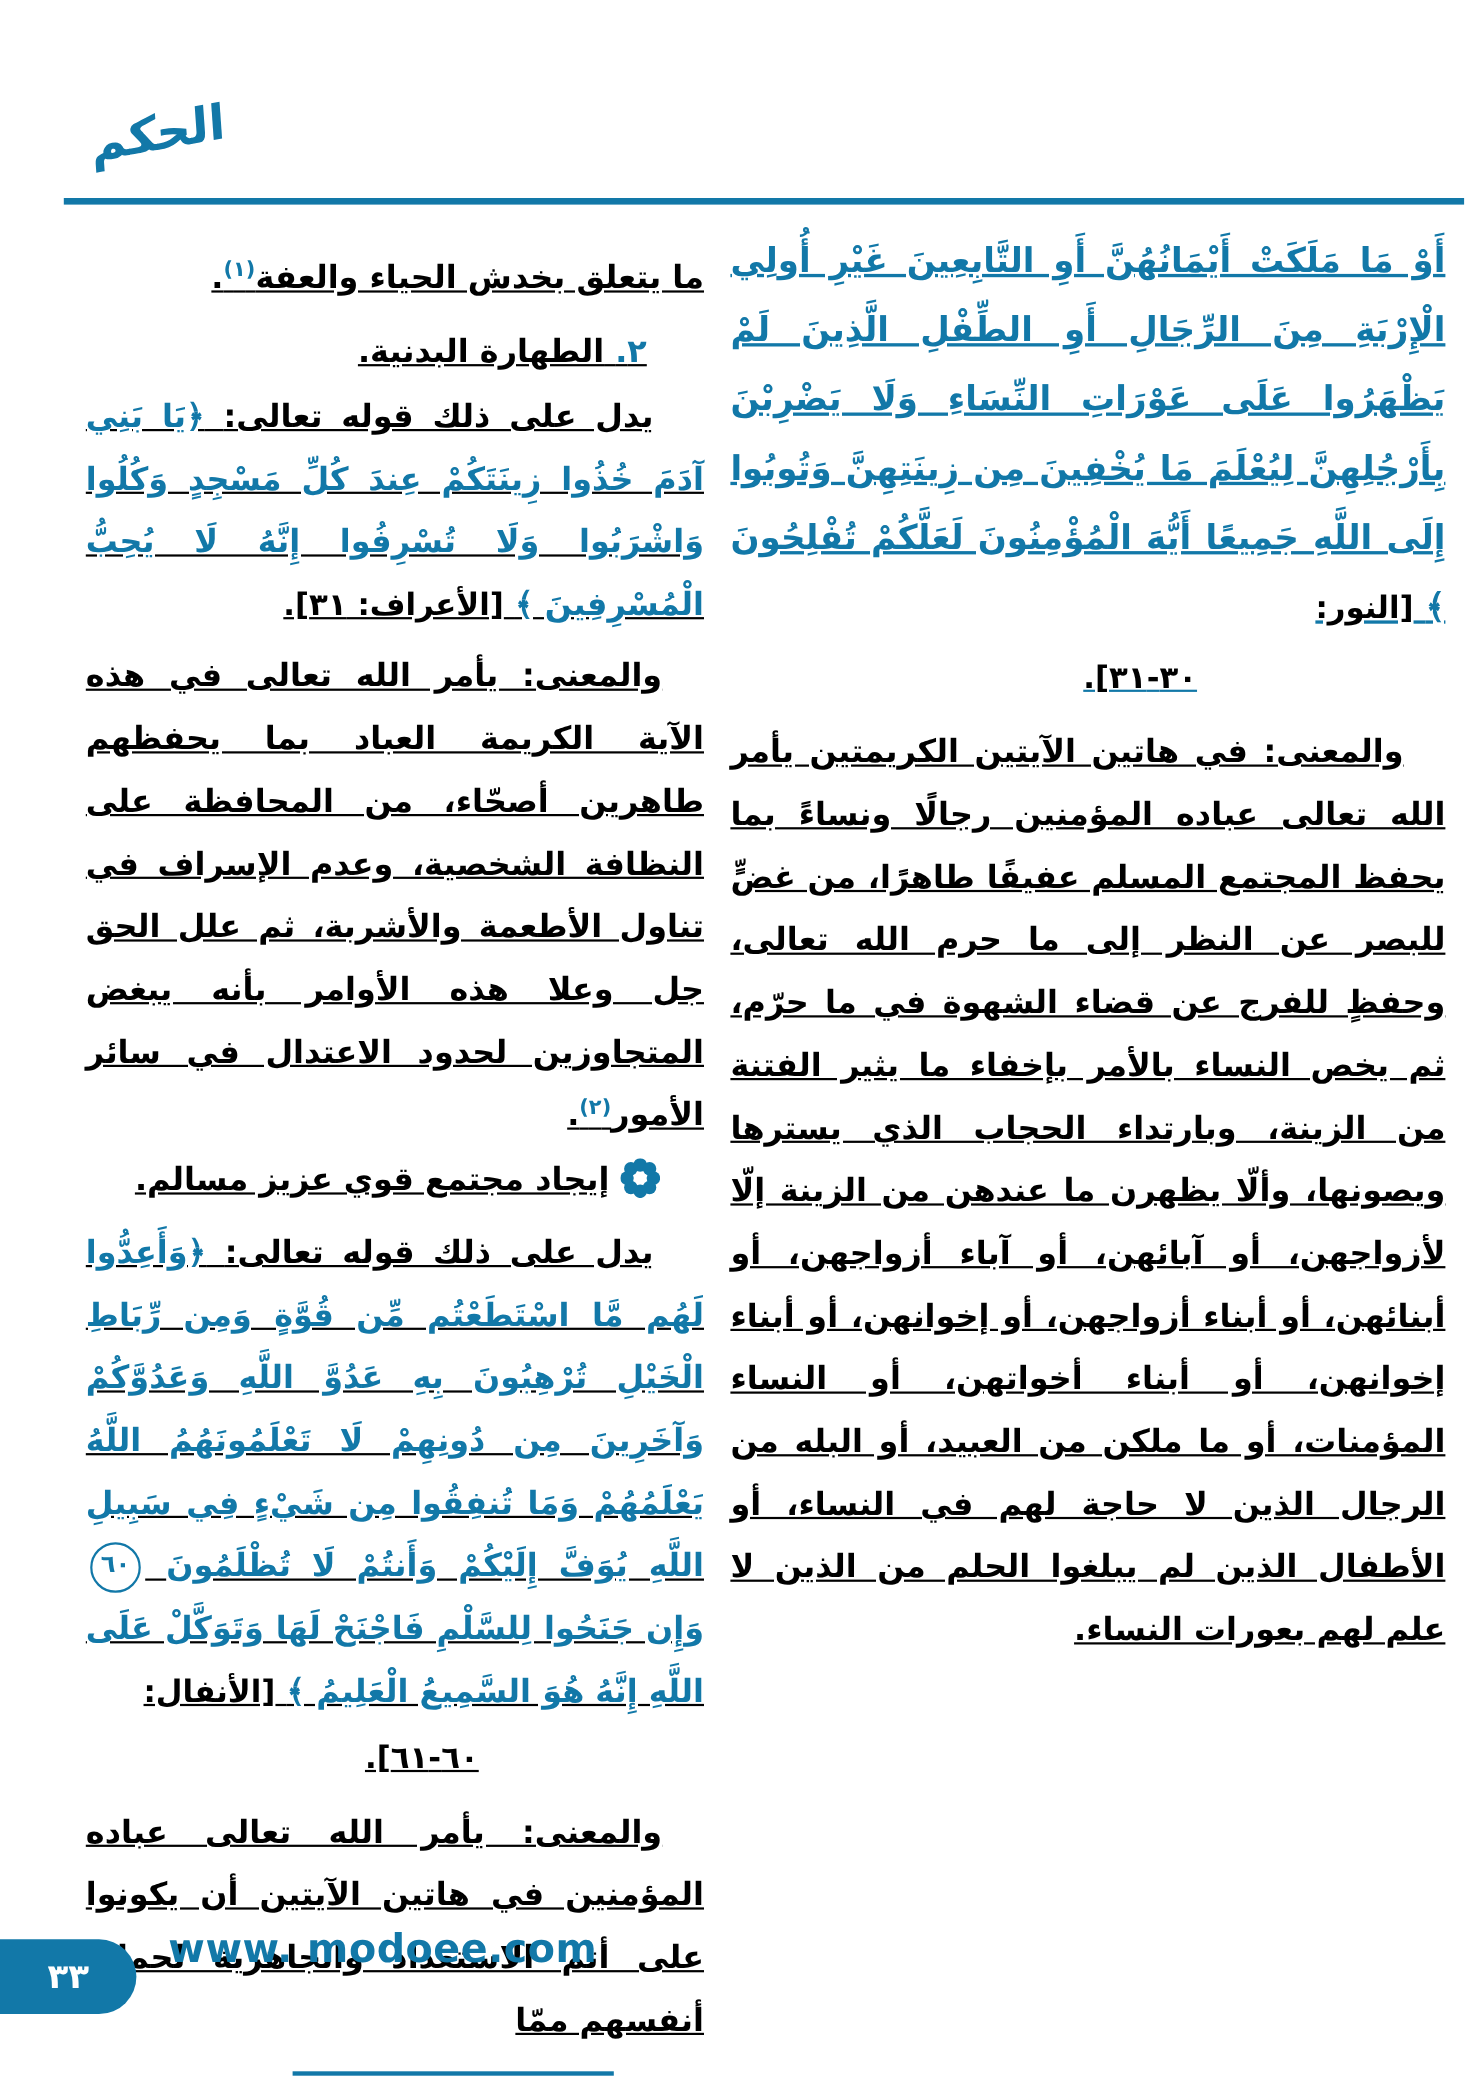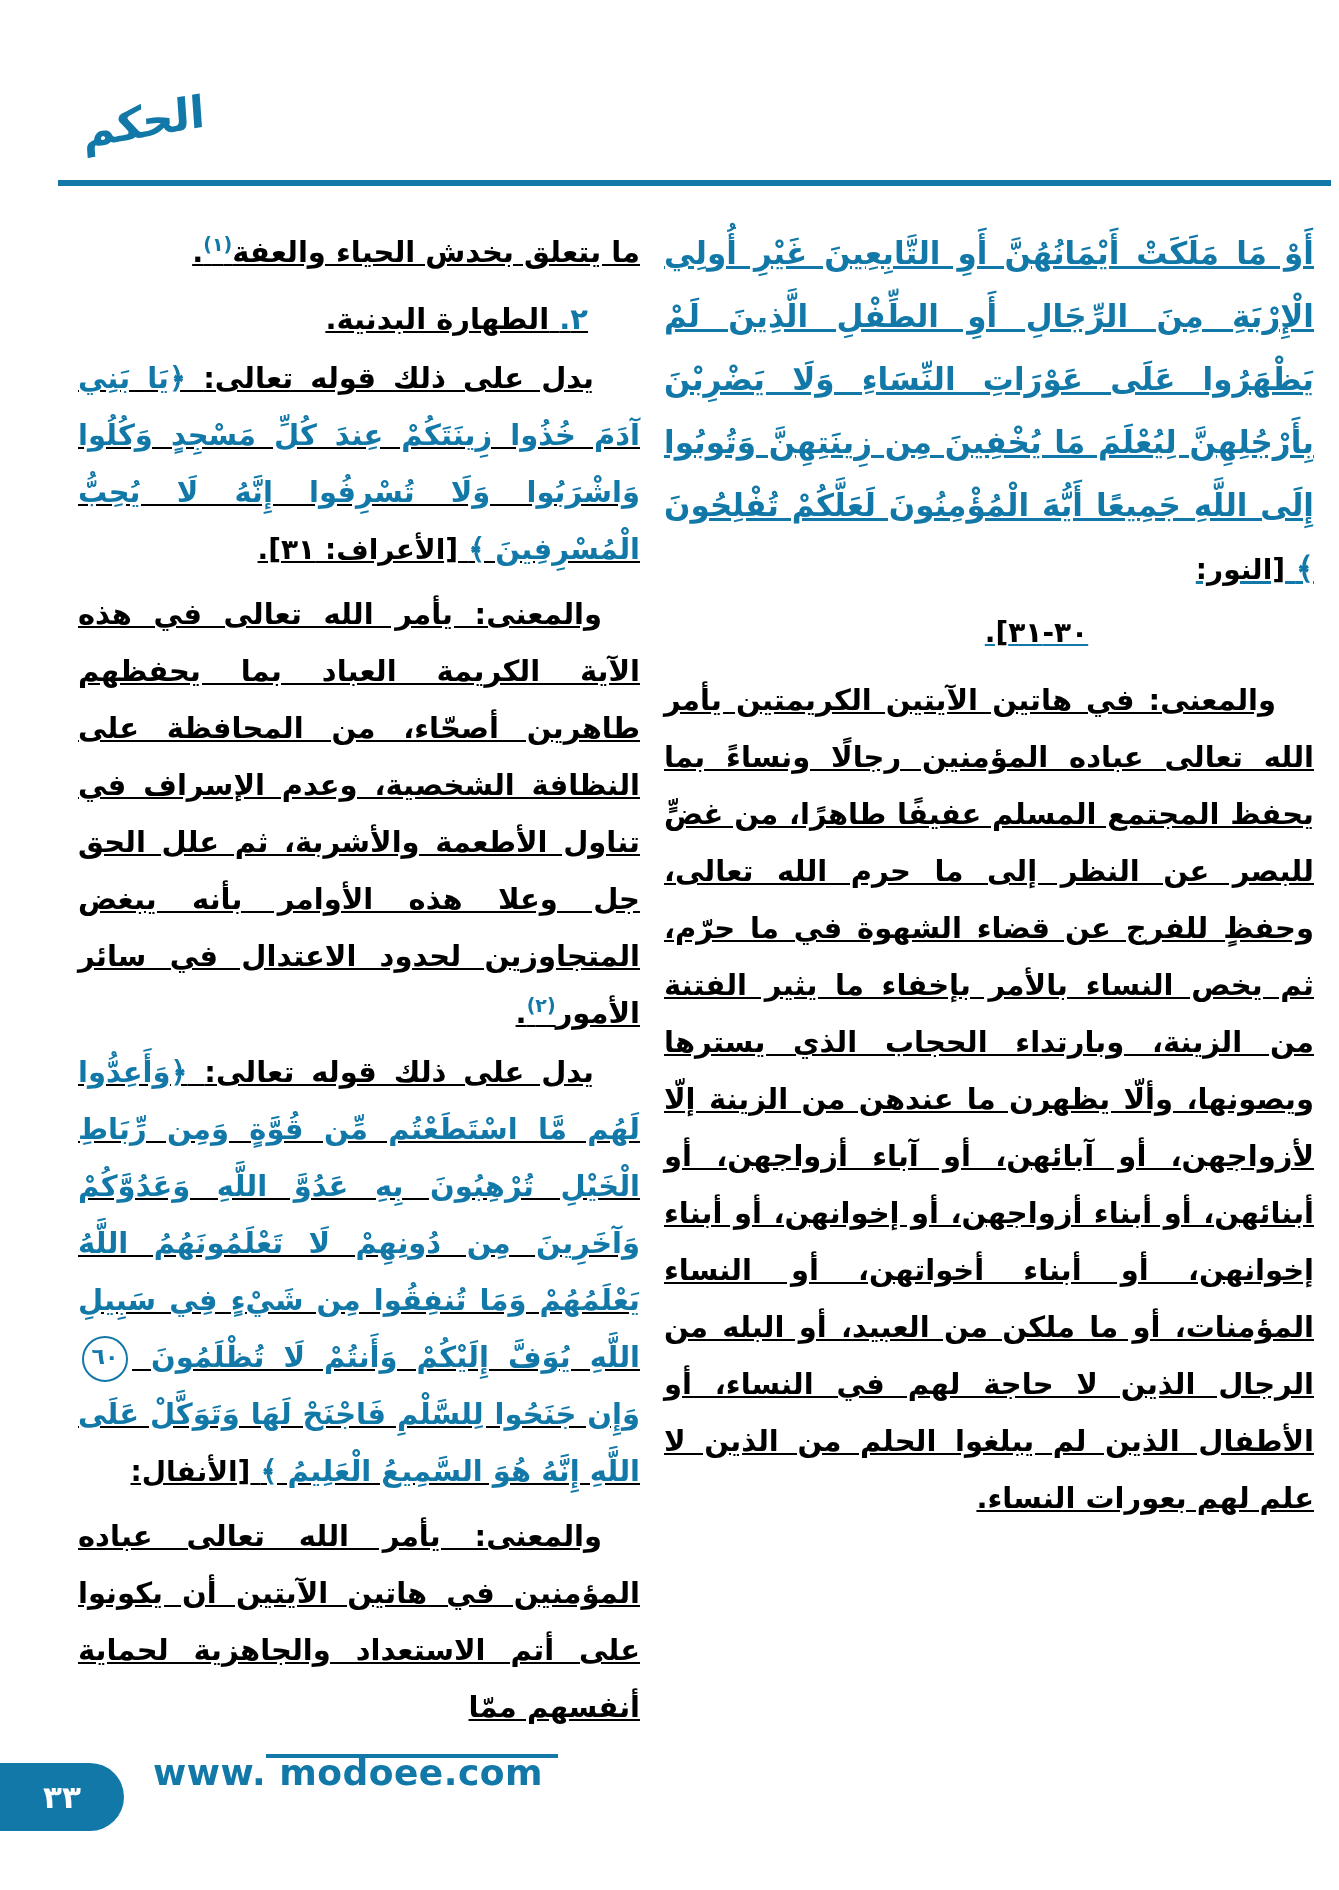--- a/index.html
+++ b/index.html
@@ -33,21 +33,21 @@
   }
 
   
   .col{
     position:absolute;
     text-align:justify;
     font-weight:bold;
     font-size:29px;
     line-height:57px;
   }
-  .col-right{top:222px;right:25px;width:650px;}
+  .col-right{top:206px;right:25px;width:650px;}
   .col-left{top:224px;left:78px;width:562px;}
 
   p{margin:0;text-decoration:underline;}
   .q{color:var(--accent);}
   .verse-block{
     color:var(--accent);
     font-size:31px;
     line-height:63px;
   }
   .verse-block .ref, .ref{color:var(--ink);font-size:28px;}
@@ -130,27 +130,40 @@
     <p class="carryover"><span>ما يتعلق بخدش الحياء والعفة</span><span class="fn-sup">(١)</span><span>.</span></p>
 
     <p class="num-heading"><span class="num">٢.</span> <span>الطهارة البدنية.</span></p>
 
     <p class="verse-para"><span>يدل على ذلك قوله تعالى:</span>
       <span class="q">﴿يَا بَنِي آدَمَ خُذُوا زِينَتَكُمْ عِندَ كُلِّ مَسْجِدٍ وَكُلُوا وَاشْرَبُوا وَلَا تُسْرِفُوا إِنَّهُ لَا يُحِبُّ الْمُسْرِفِينَ ﴾</span>
       <span class="ref">[الأعراف: ٣١].</span></p>
 
     <p class="meaning"><span>والمعنى: يأمر الله تعالى في هذه الآية الكريمة العباد بما يحفظهم طاهرين أصحّاء، من المحافظة على النظافة الشخصية، وعدم الإسراف في تناول الأطعمة والأشربة، ثم علل الحق جل وعلا هذه الأوامر بأنه يبغض المتجاوزين لحدود الاعتدال في سائر الأمور</span><span class="fn-sup">(٢)</span><span>.</span></p>
 
+    <p class="section-heading"><span class="rosette"><svg width="36" height="36" viewBox="0 0 24 24">
+            <g fill="#1278A8">
+              <circle cx="20" cy="12" r="4.1"></circle>
+              <circle cx="17.66" cy="17.66" r="4.1"></circle>
+              <circle cx="12" cy="20" r="4.1"></circle>
+              <circle cx="6.34" cy="17.66" r="4.1"></circle>
+              <circle cx="4" cy="12" r="4.1"></circle>
+              <circle cx="6.34" cy="6.34" r="4.1"></circle>
+              <circle cx="12" cy="4" r="4.1"></circle>
+              <circle cx="17.66" cy="6.34" r="4.1"></circle>
+            </g>
+            <circle cx="12" cy="12" r="3.4" fill="#ffffff"></circle>
+          </svg></span><span>إيجاد مجتمع قوي عزيز مسالم.</span></p>
 
     <p class="verse-para"><span>يدل على ذلك قوله تعالى:</span>
       <span class="q">﴿وَأَعِدُّوا لَهُم مَّا اسْتَطَعْتُم مِّن قُوَّةٍ وَمِن رِّبَاطِ الْخَيْلِ تُرْهِبُونَ بِهِ عَدُوَّ اللَّهِ وَعَدُوَّكُمْ وَآخَرِينَ مِن دُونِهِمْ لَا تَعْلَمُونَهُمُ اللَّهُ يَعْلَمُهُمْ وَمَا تُنفِقُوا مِن شَيْءٍ فِي سَبِيلِ اللَّهِ يُوَفَّ إِلَيْكُمْ وَأَنتُمْ لَا تُظْلَمُونَ</span>
       <span class="ayah-circle"><span>٦٠</span></span>
       <span class="q">وَإِن جَنَحُوا لِلسَّلْمِ فَاجْنَحْ لَهَا وَتَوَكَّلْ عَلَى اللَّهِ إِنَّهُ هُوَ السَّمِيعُ الْعَلِيمُ ﴾</span>
       <span class="ref">[الأنفال:</span>
-      </p>
+      <span class="ref-line">٦٠-٦١].</span></p>
 
     <p class="meaning">والمعنى: يأمر الله تعالى عباده المؤمنين في هاتين الآيتين أن يكونوا على أتم الاستعداد والجاهزية لحماية أنفسهم ممّا</p>
 
     <div class="fn-sep"></div>
 
   </div>
 
   <div class="page-pill">
       <span>٣٣</span>
     </div>

